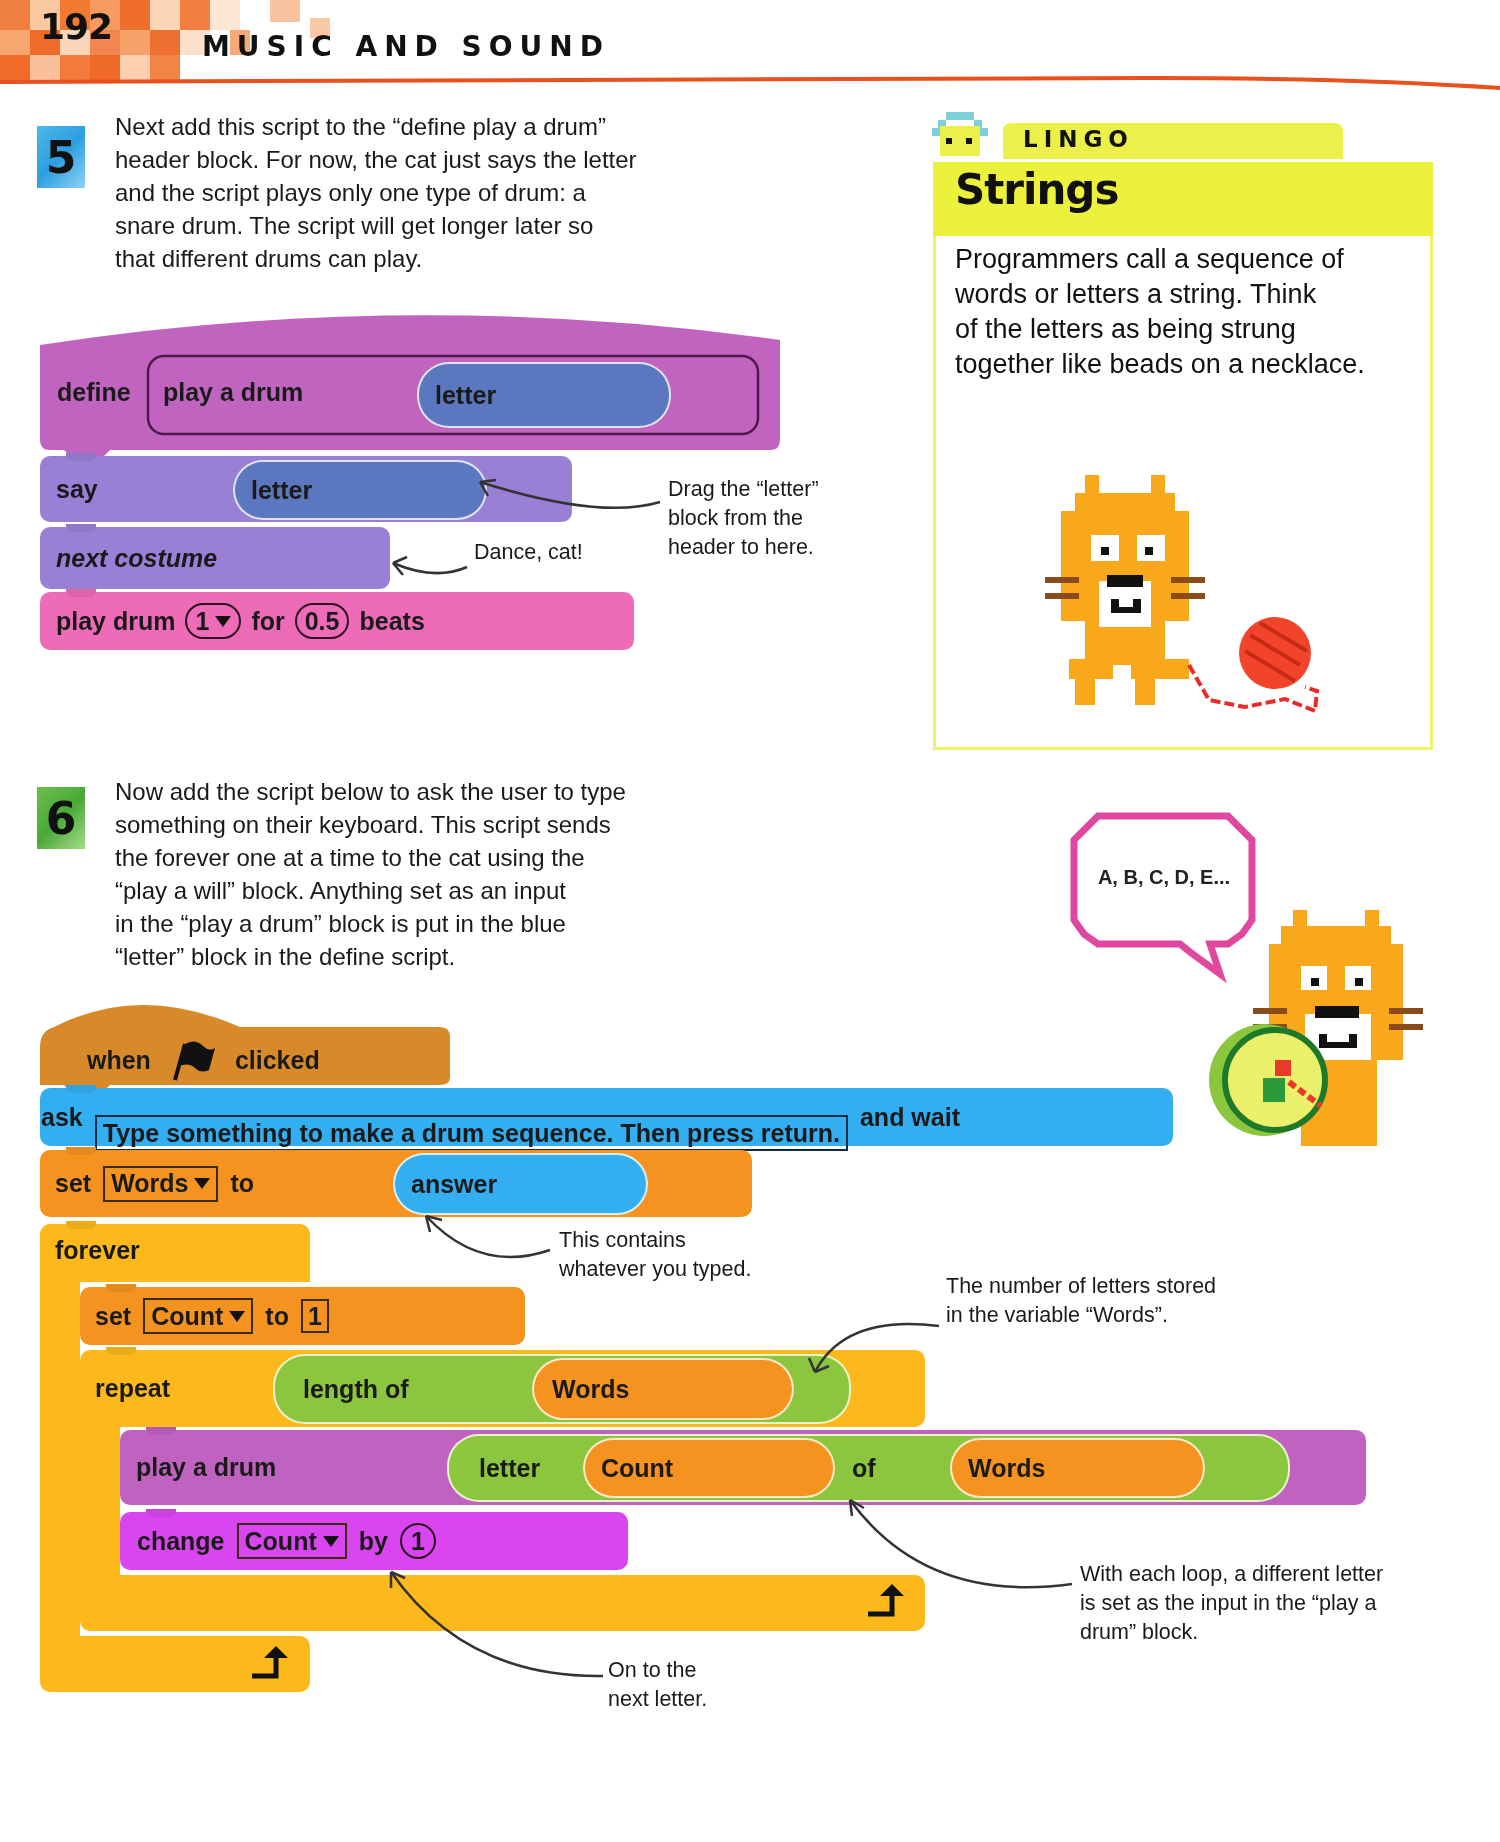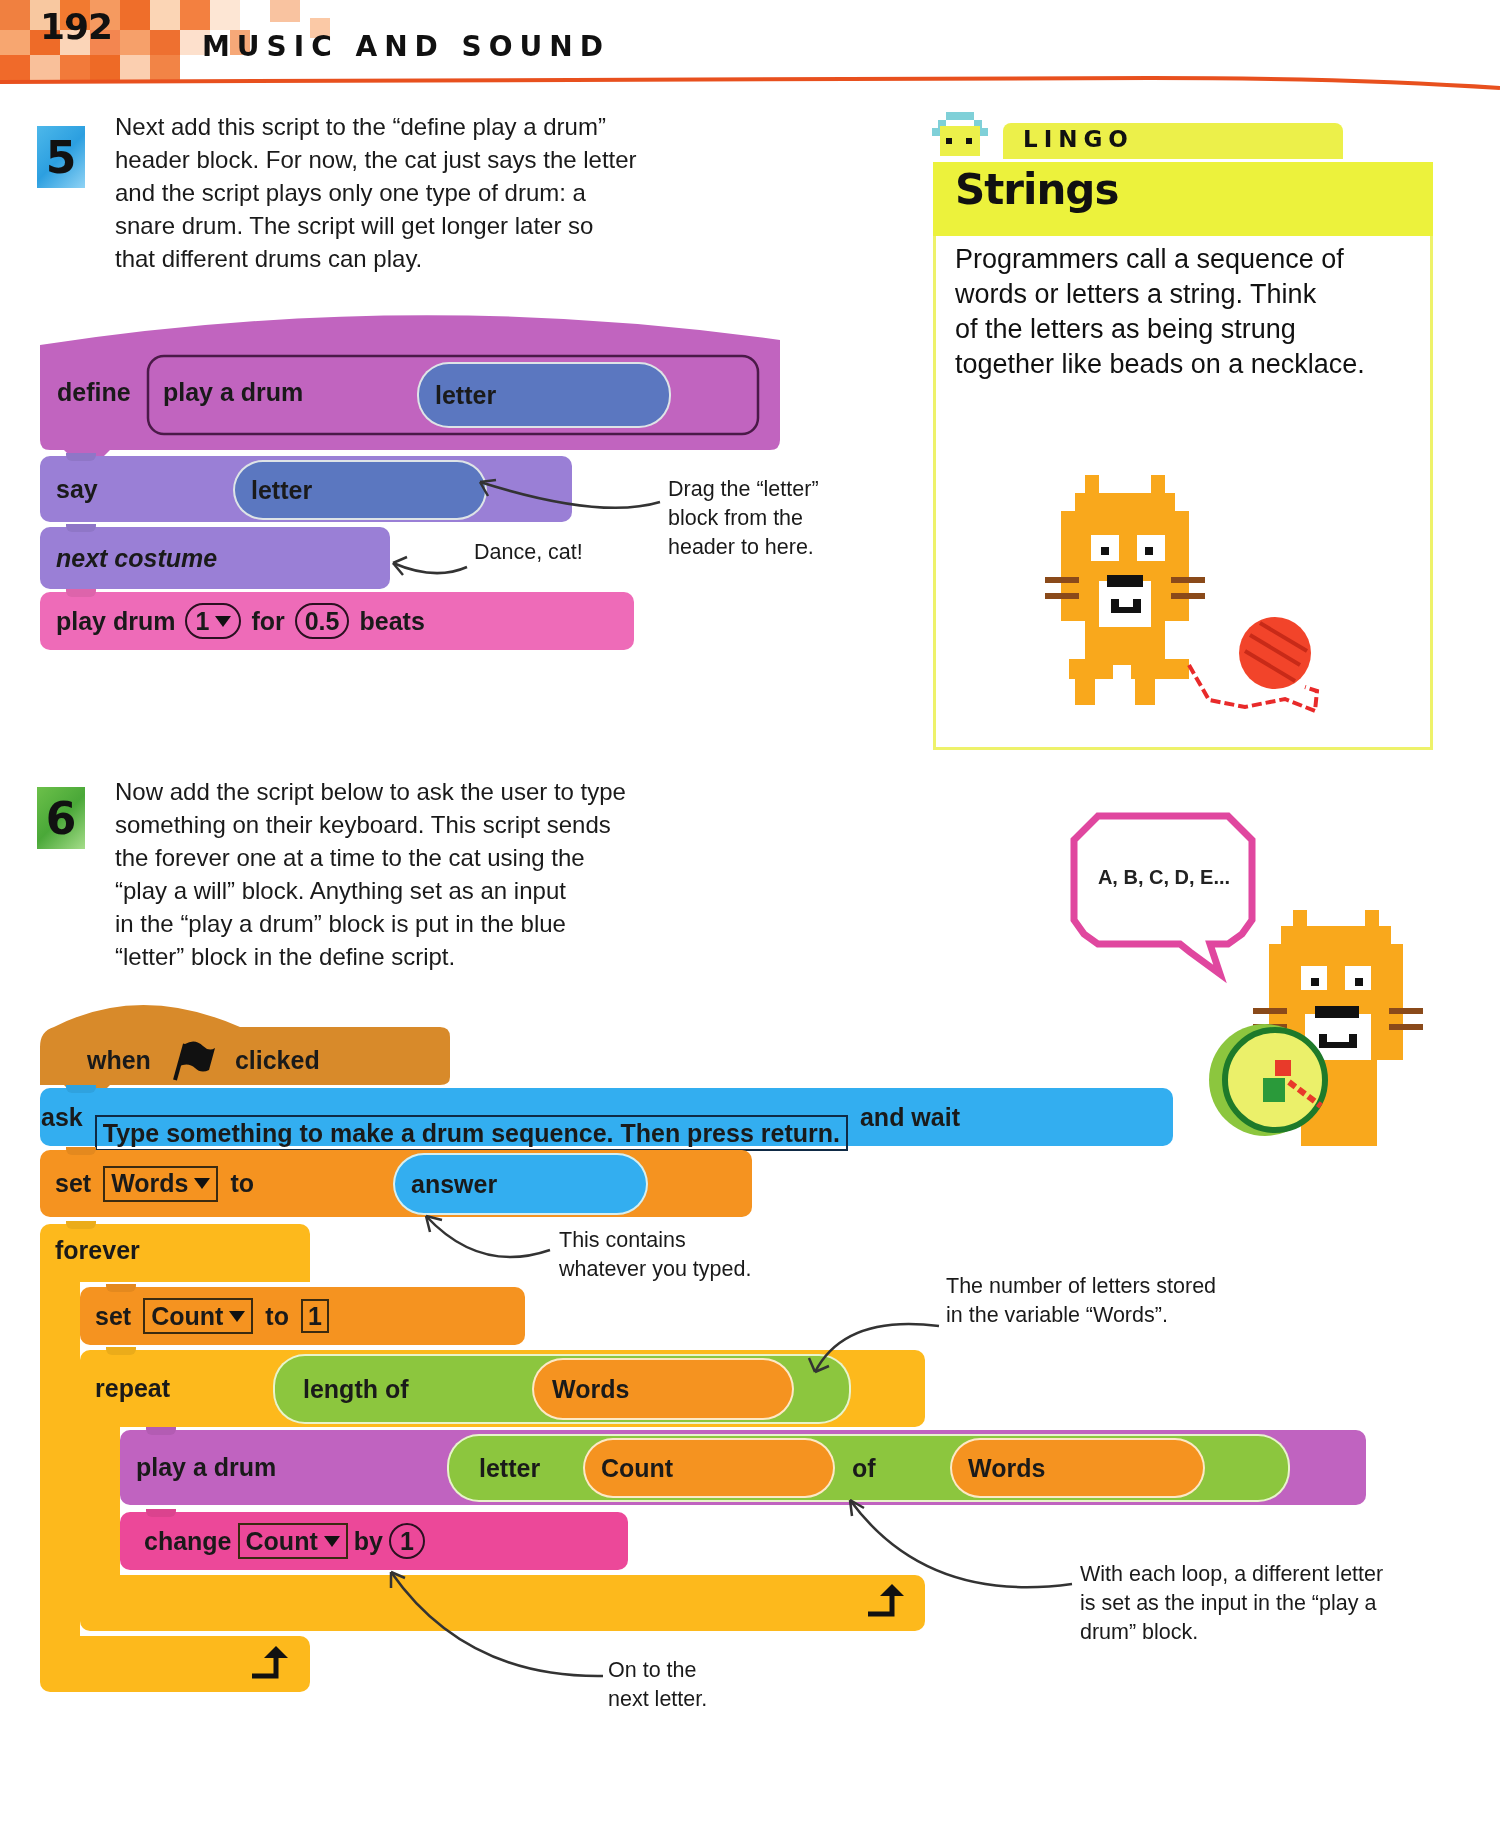--- a/index.html
+++ b/index.html
@@ -313,21 +313,21 @@
   <span>letter</span>
 </div>
 <div class="reporter" style="left:583px;top:1438px;width:252px;height:60px;background:#f59320;padding-left:16px;">
     <span>Count</span>
   </div>
 <div class="blk" style="left:852px;top:1454px;">of</div>
 <div class="reporter" style="left:950px;top:1438px;width:255px;height:60px;background:#f59320;padding-left:16px;">
     <span>Words</span>
   </div>
 
-<div class="blk notch" style="left:120px;top:1512px;width:508px;height:58px;background:#ec4899;padding-left:24px;gap:6px;">
+<div class="blk notch" style="left:120px;top:1512px;width:508px;height:58px;background:#d946ef;padding-left:17px;gap:12px;">
   <span class="lbl">change</span>
   <span class="dropdown">
       <span>Count</span>
       <span class="tri"></span>
     </span>
   <span class="lbl">by</span>
   <span class="oval" style="border-radius:50%;width:36px;padding:0;">1</span>
 </div>
 
 <svg width="150" height="70" style="left:420px;top:1210px;">

